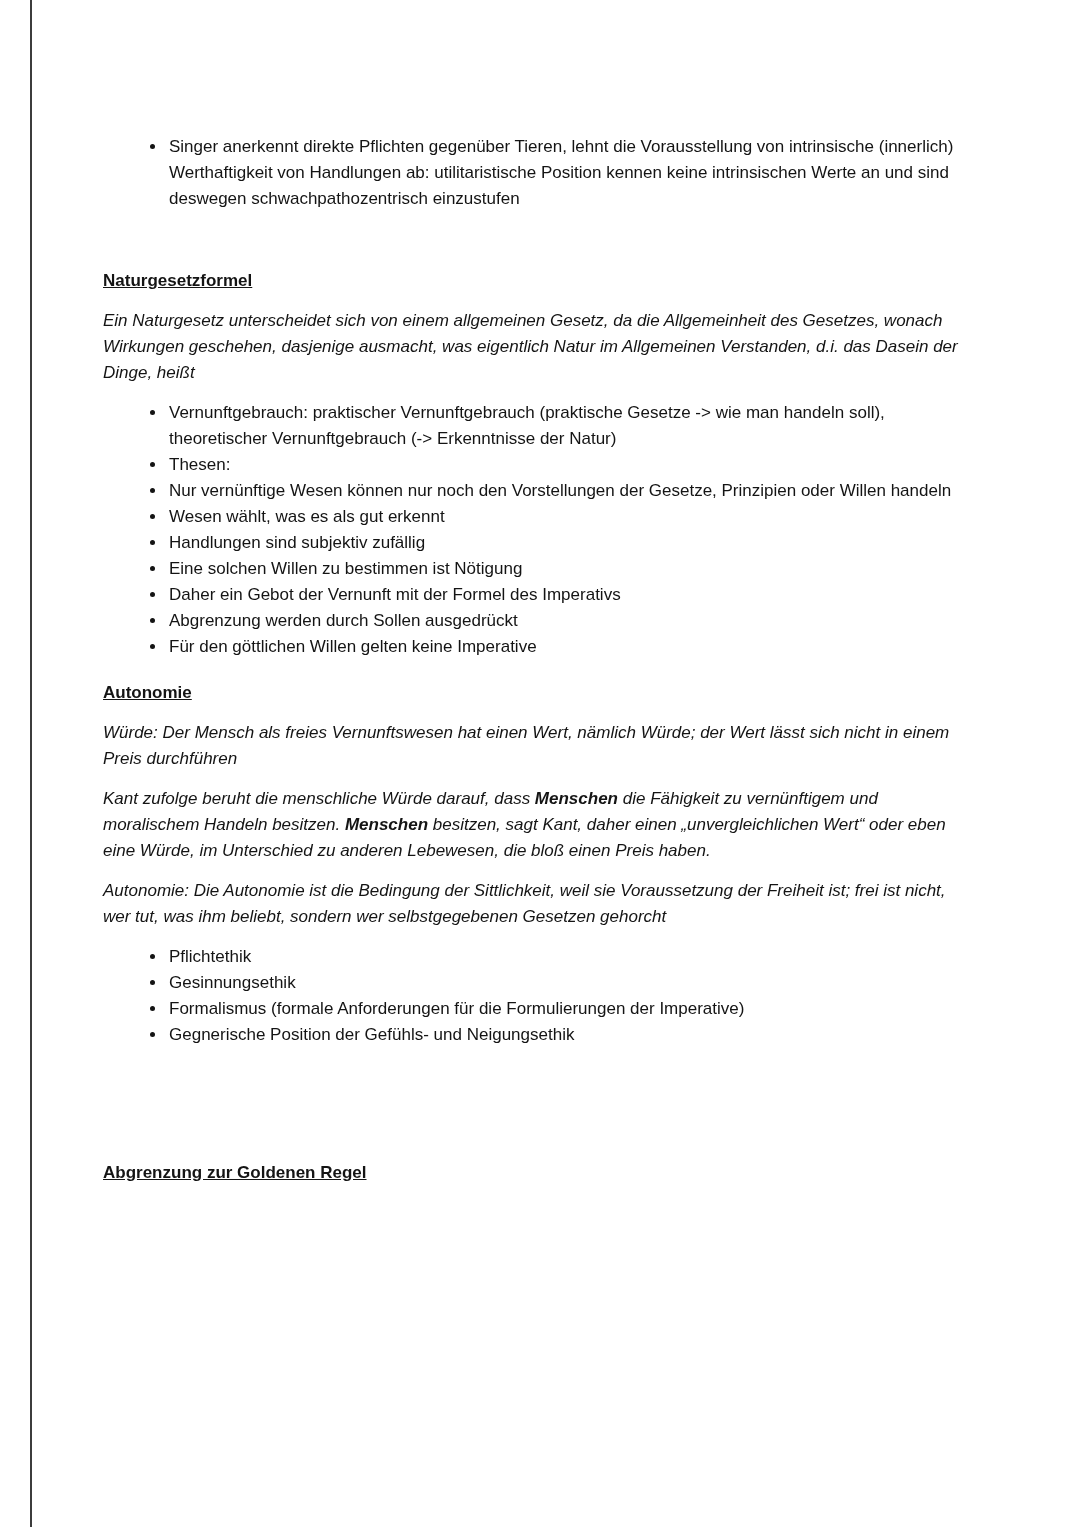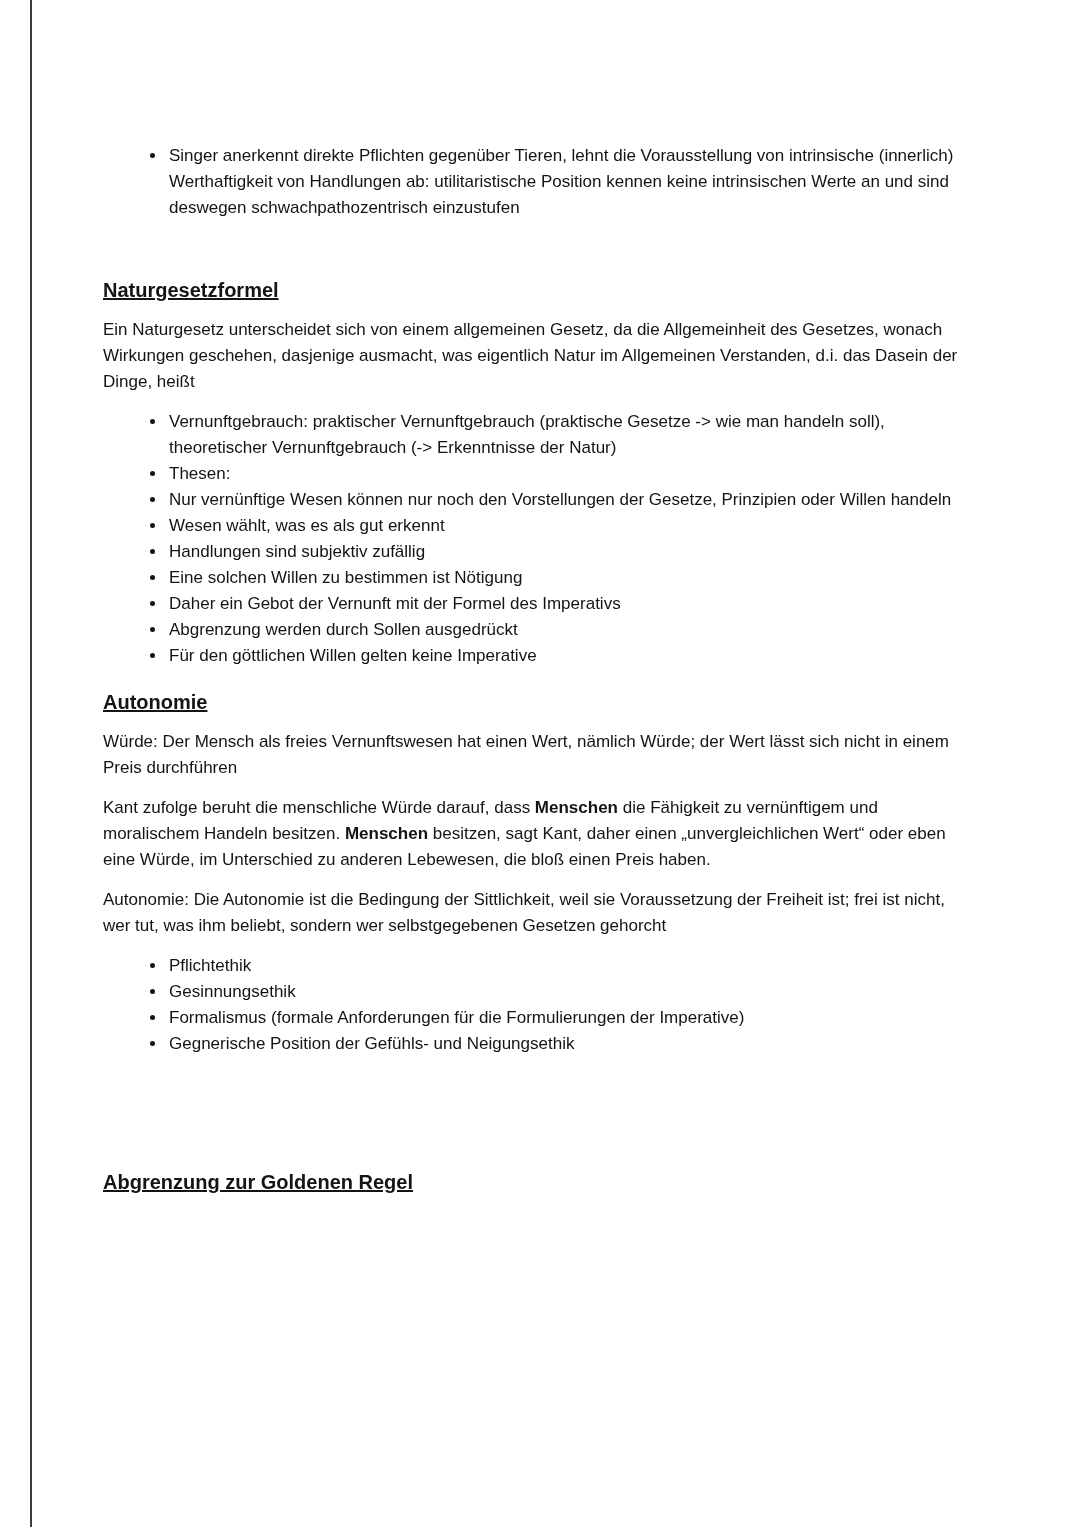--- a/index.html
+++ b/index.html
@@ -17,29 +17,29 @@
     position: absolute;
     left: 30px;
     top: 0;
     width: 2px;
     height: 1527px;
     background: #3c3c3c;
   }
   .doc {
     position: absolute;
     left: 103px;
-    top: 13px;
+    top: 4px;
     width: 874px;
     padding-top: 130px;
     font-size: 17px;
     line-height: 26px;
   }
-  .doc p { margin: 0 0 14px 0; }
+  .doc p { margin: 0 0 14px 0; font-style: italic; }
   .heading {
-    font-size: 20px;
+    font-size: 17px;
     font-weight: bold;
     text-decoration: underline;
     margin: 20px 0 14px 0;
     line-height: 26px;
   }
   .heading-inline {
     font-weight: bold;
     text-decoration: underline;
   }
   .bold-inline { font-weight: bold; text-align: right; }

